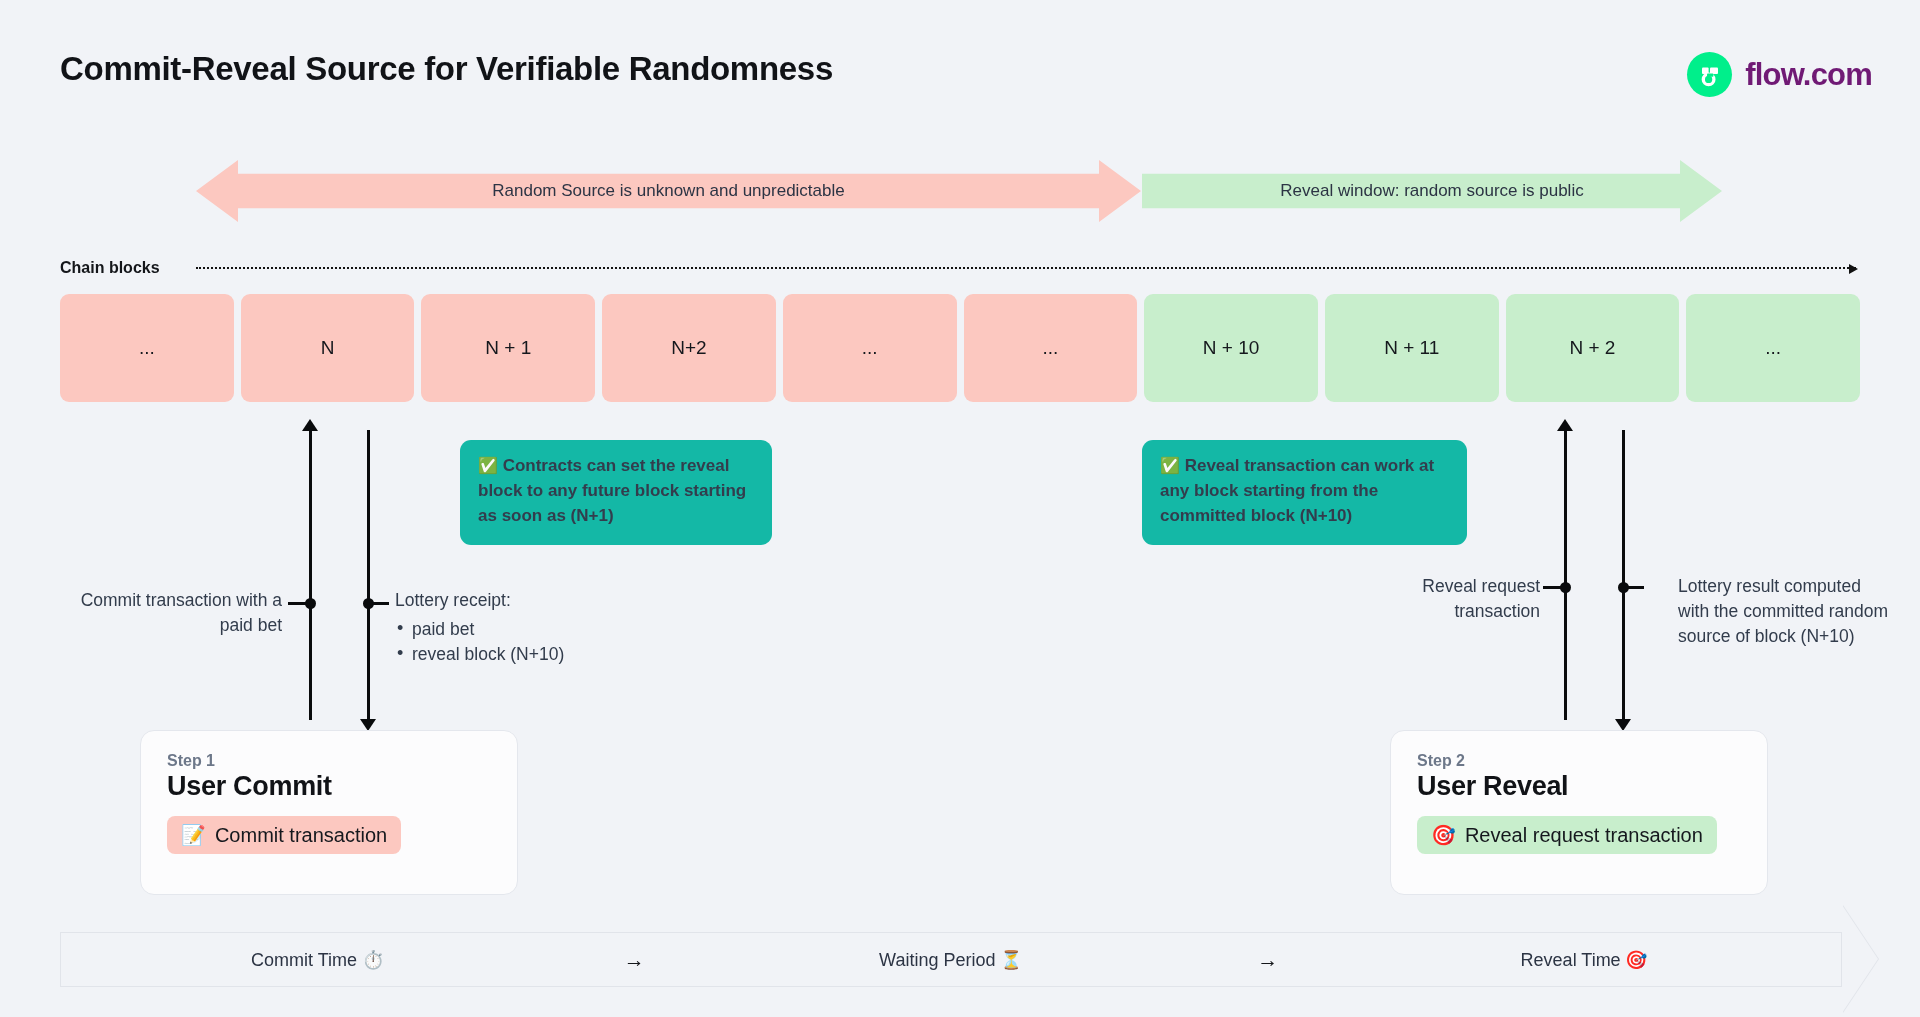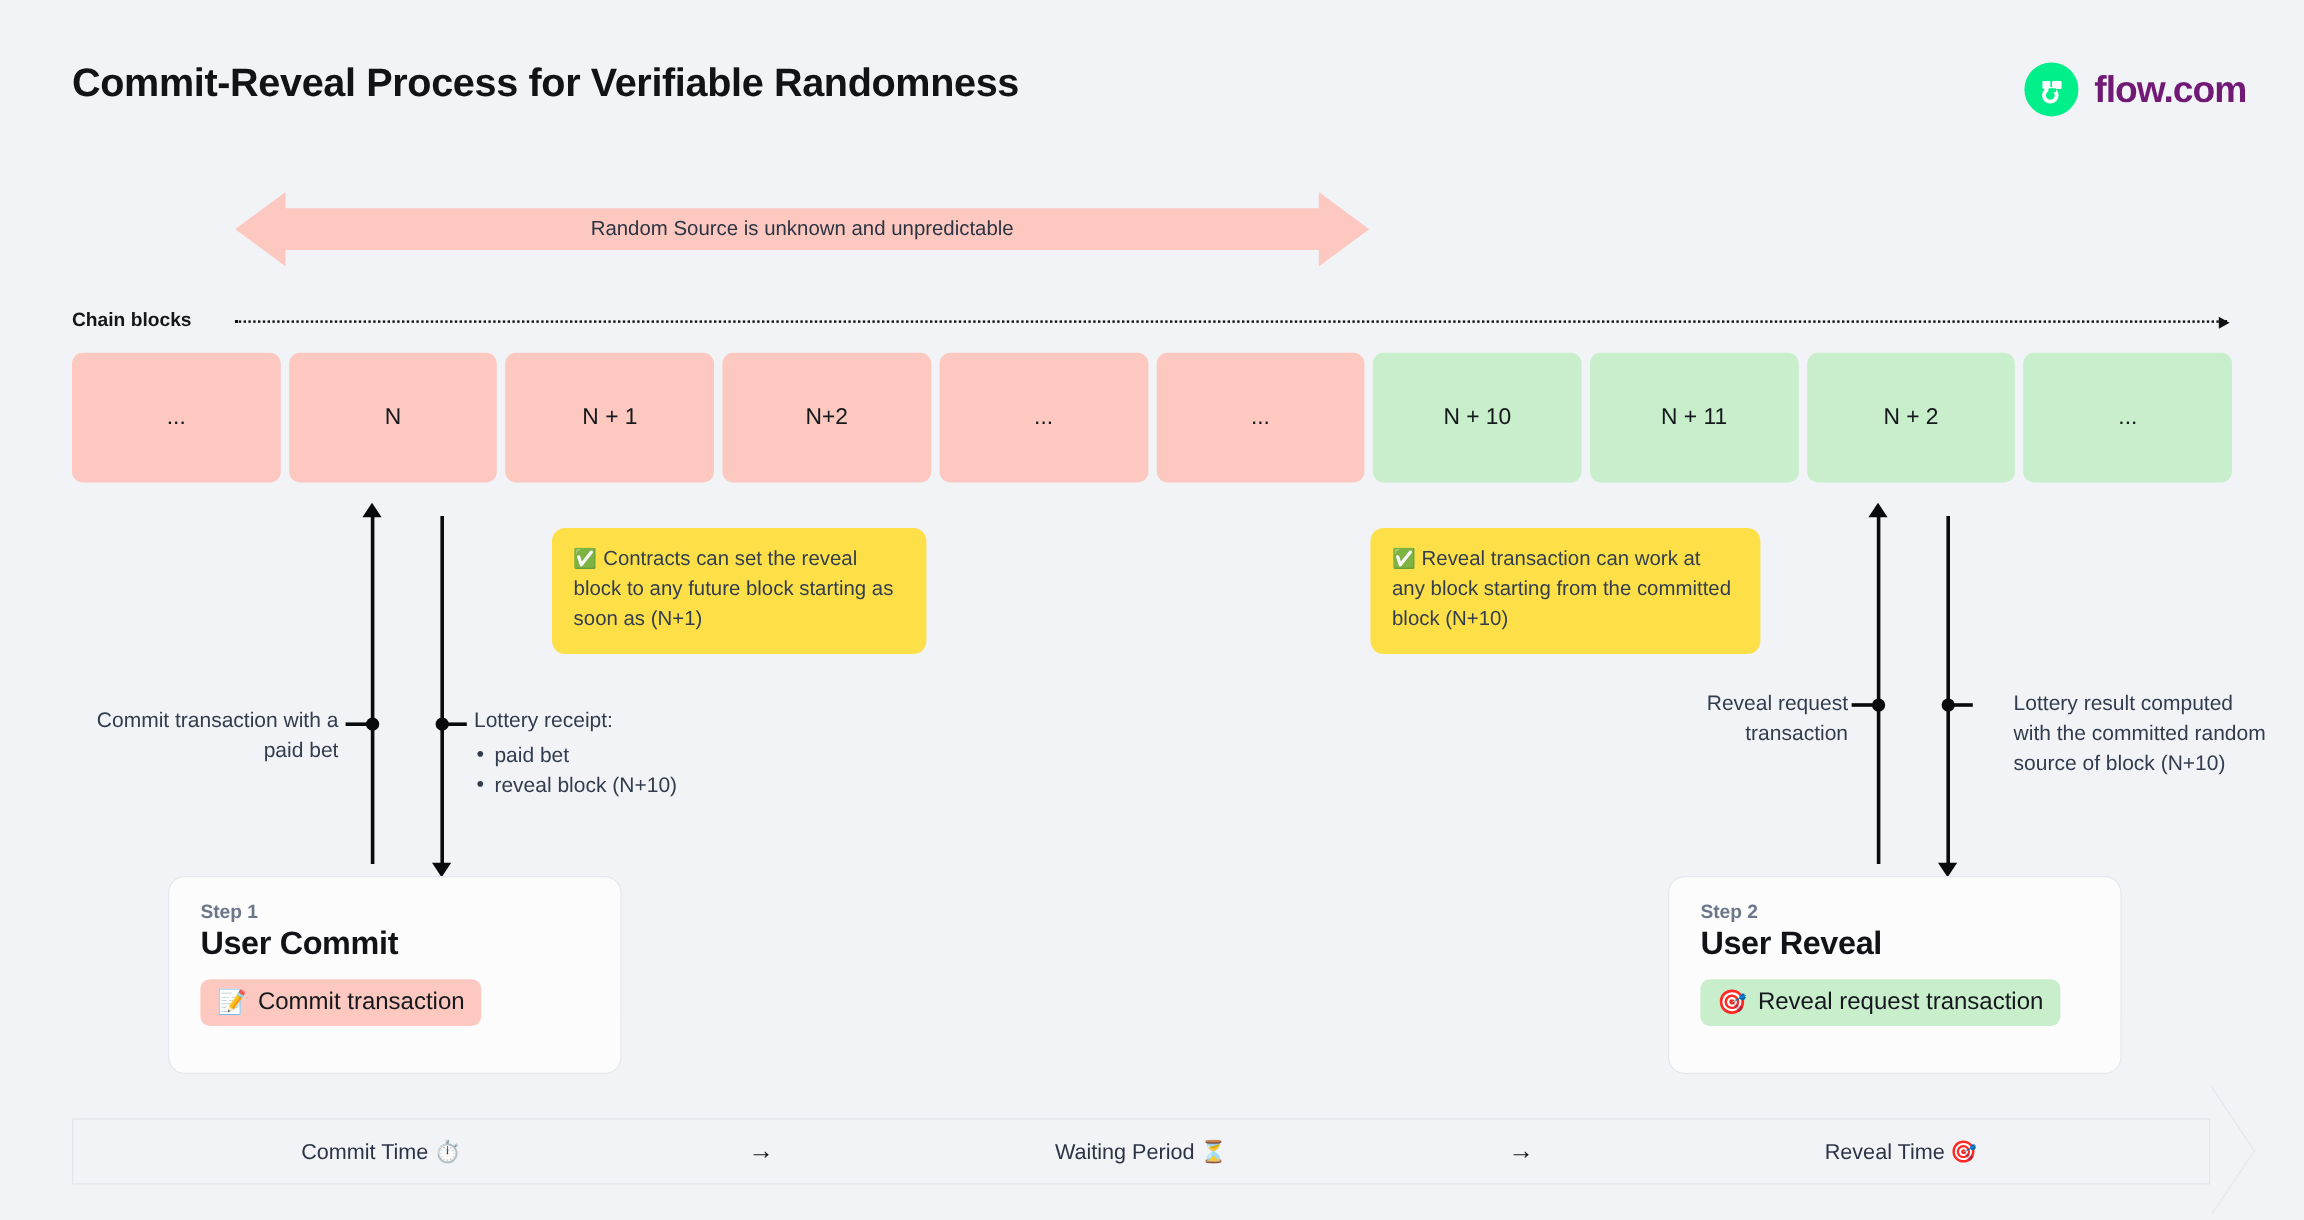--- a/index.html
+++ b/index.html
@@ -99,25 +99,26 @@
     flex: 1; border-radius: 9px;
     display: flex; align-items: center; justify-content: center;
     font-size: 19px; color: #15181d;
   }
   .block.pink  { background: #fcc8c0; }
   .block.green { background: #c8eecc; }
 
   
   .callout {
     position: absolute;
-    background: #fde047;
+    background: #14b8a6;
     border-radius: 11px;
     padding: 14px 18px 16px 18px;
     font-size: 17px; line-height: 1.47;
     color: #333d4d;
+    font-weight: bold;
   }
   #callout-commit { left: 460px; top: 440px; width: 312px; }
   #callout-reveal { left: 1142px; top: 440px; width: 325px; }
   .callout .check { font-size: 16px; }
 
   
   .vline {
     position: absolute; width: 2.5px; background: #0a0b0d;
   }
   .cap-up::before, .cap-down::after {
@@ -189,36 +190,39 @@
     filter: drop-shadow(1px 0 0 #e1e4ea);
   }
 </style>
 </head>
 <body>
 
 <div id="root">
 
   <div class="dotgrid"></div>
 
-  <div class="title">Commit-Reveal Process for Verifiable Randomness</div>
+  <div class="title">Commit-Reveal Source for Verifiable Randomness</div>
 
   <div class="brand">
     <div class="brand-logo">
       <svg width="26" height="26" viewBox="0 0 26 26" aria-hidden="true">
         <rect x="13" y="5.5" width="8" height="6.6" rx="1" fill="#fff"></rect>
         <rect x="5" y="5.5" width="6.6" height="6.6" rx="1" fill="#fff"></rect>
         <circle cx="11.6" cy="17.4" r="5.3" fill="none" stroke="#fff" stroke-width="3.3"></circle>
         <rect x="10" y="11.6" width="6.4" height="3.2" rx="0.8" fill="#00ef8b"></rect>
       </svg>
     </div>
     <div class="brand-name">flow.com</div>
   </div>
 
   <div class="phase" id="phase-unknown">
     <span>Random Source is unknown and unpredictable</span>
+  </div>
+  <div class="phase" id="phase-reveal">
+    <span>Reveal window: random source is public</span>
   </div>
 
   <div class="chain-label">Chain blocks</div>
   <div class="chain-axis"></div>
 
   <div class="blocks" id="blocks-row">
       <div class="block pink">...</div>
       <div class="block pink">N</div>
       <div class="block pink">N + 1</div>
       <div class="block pink">N+2</div>

